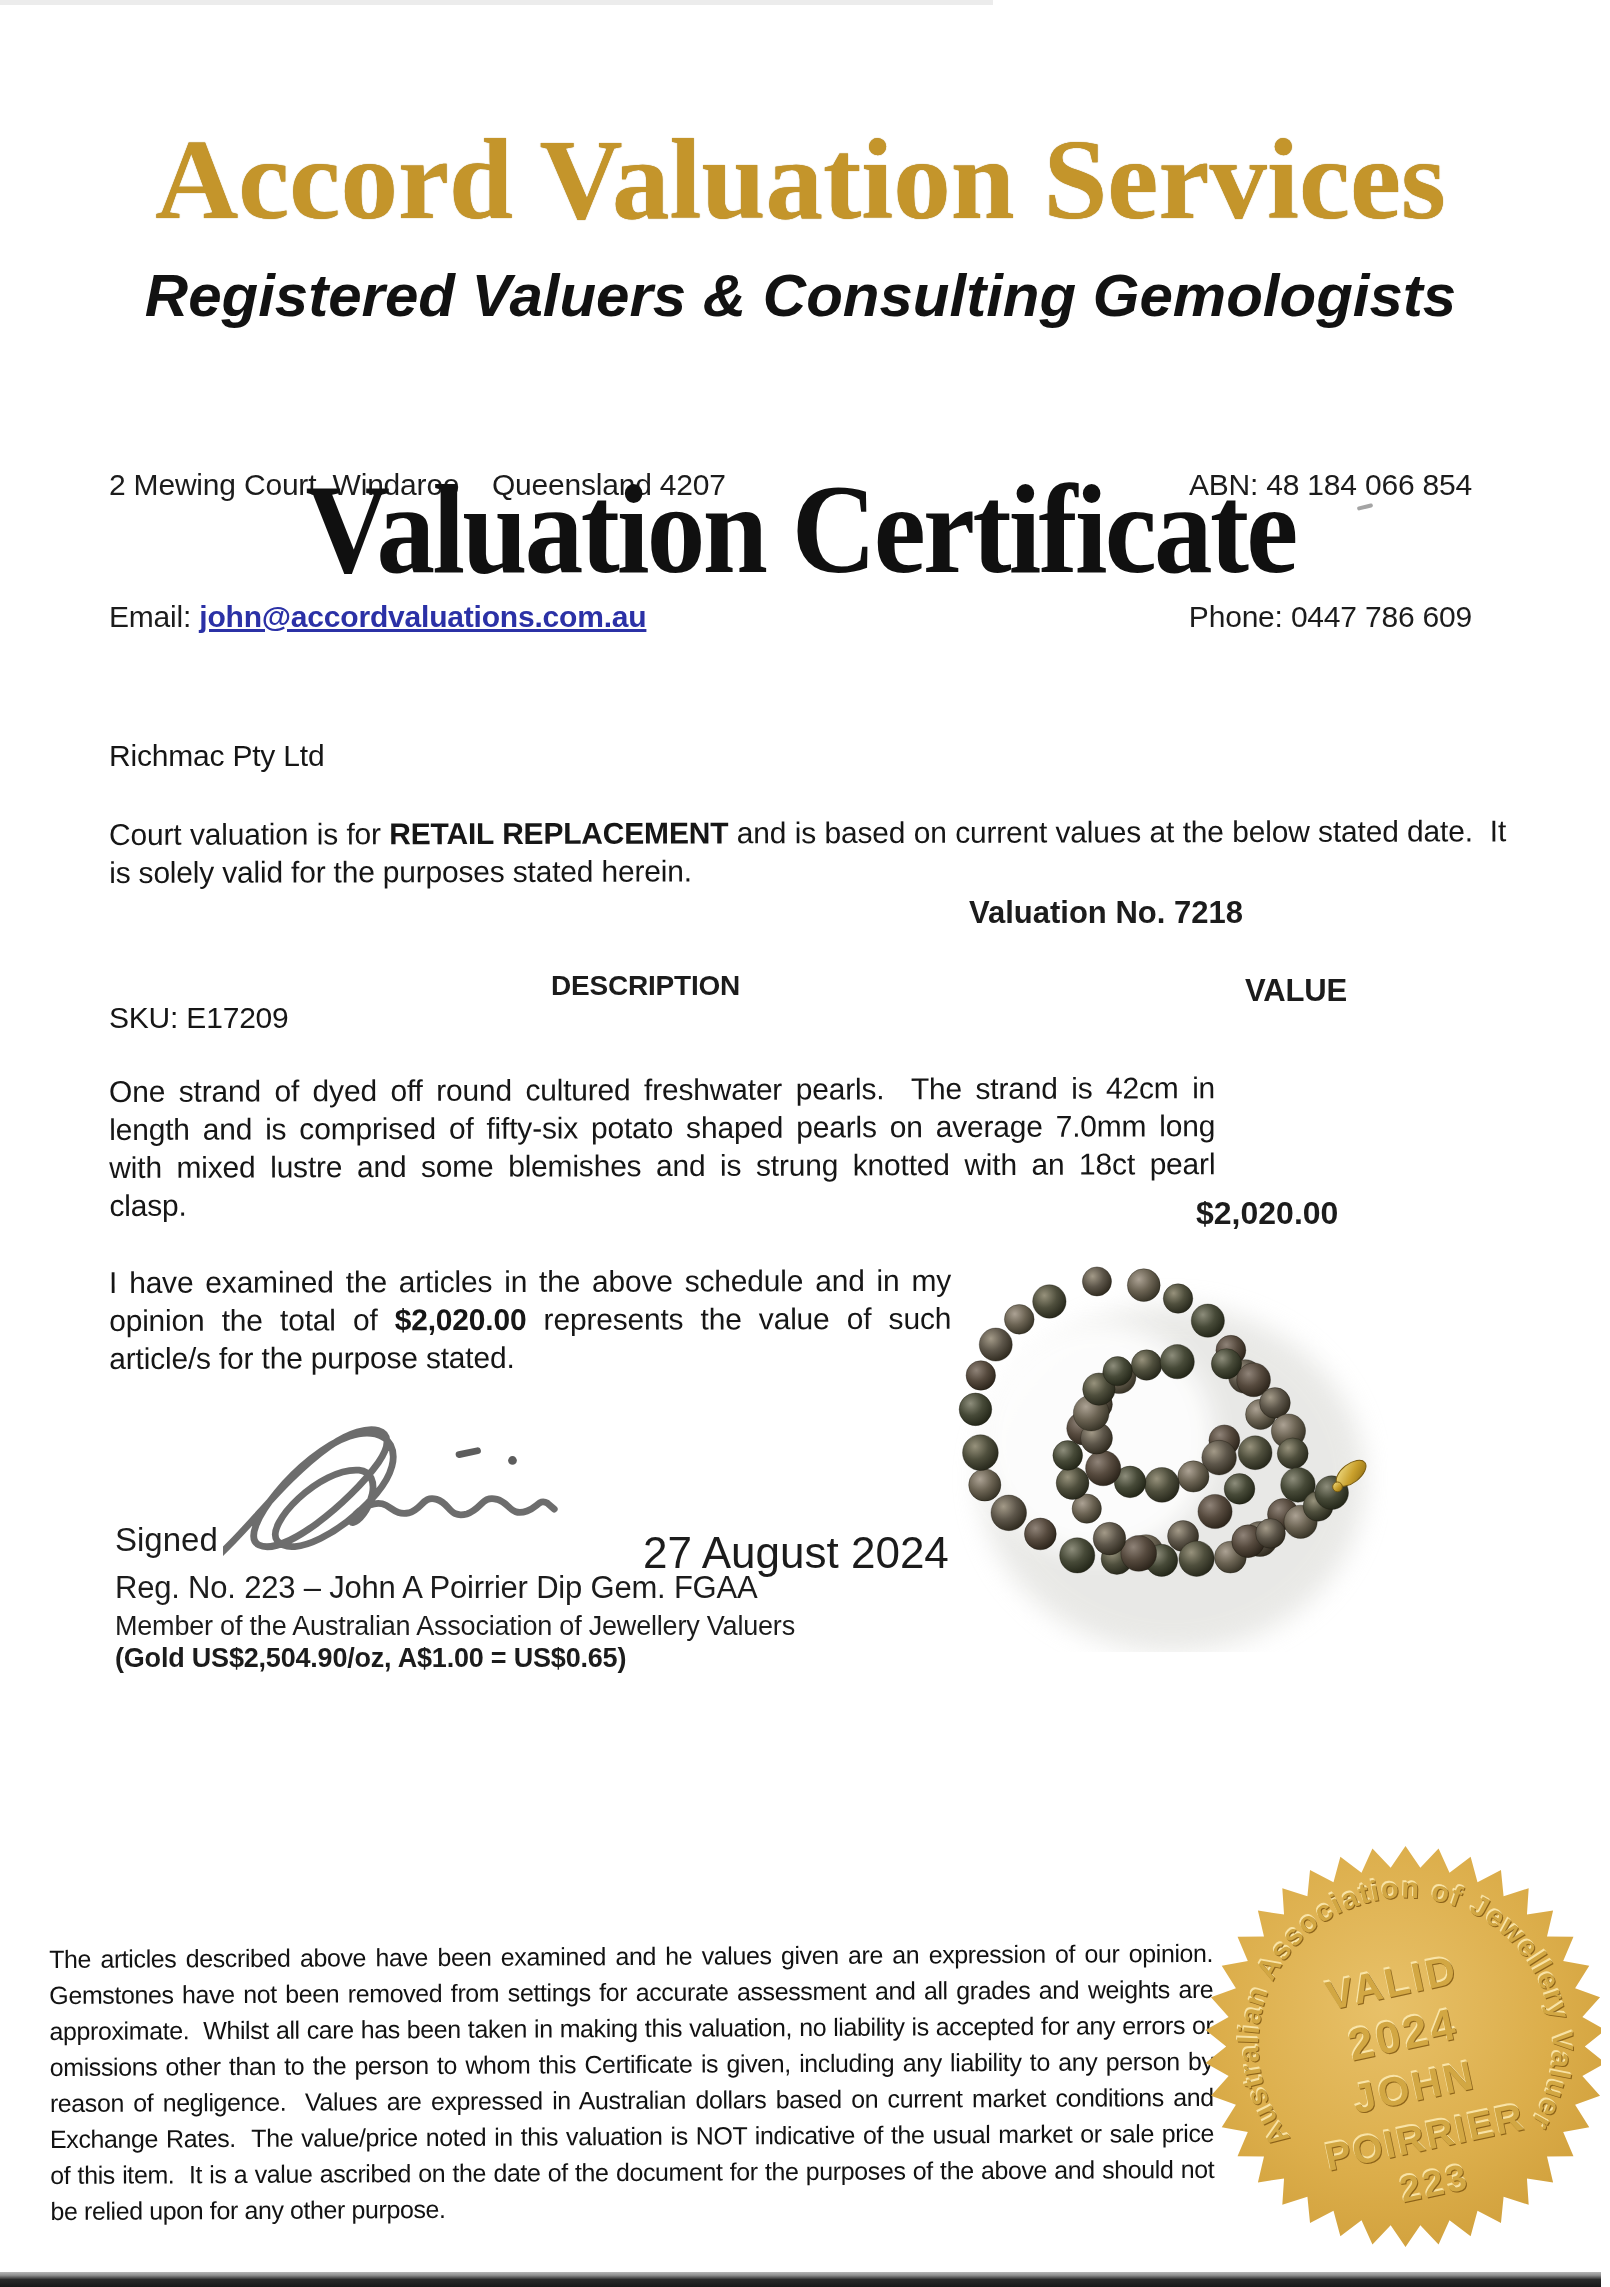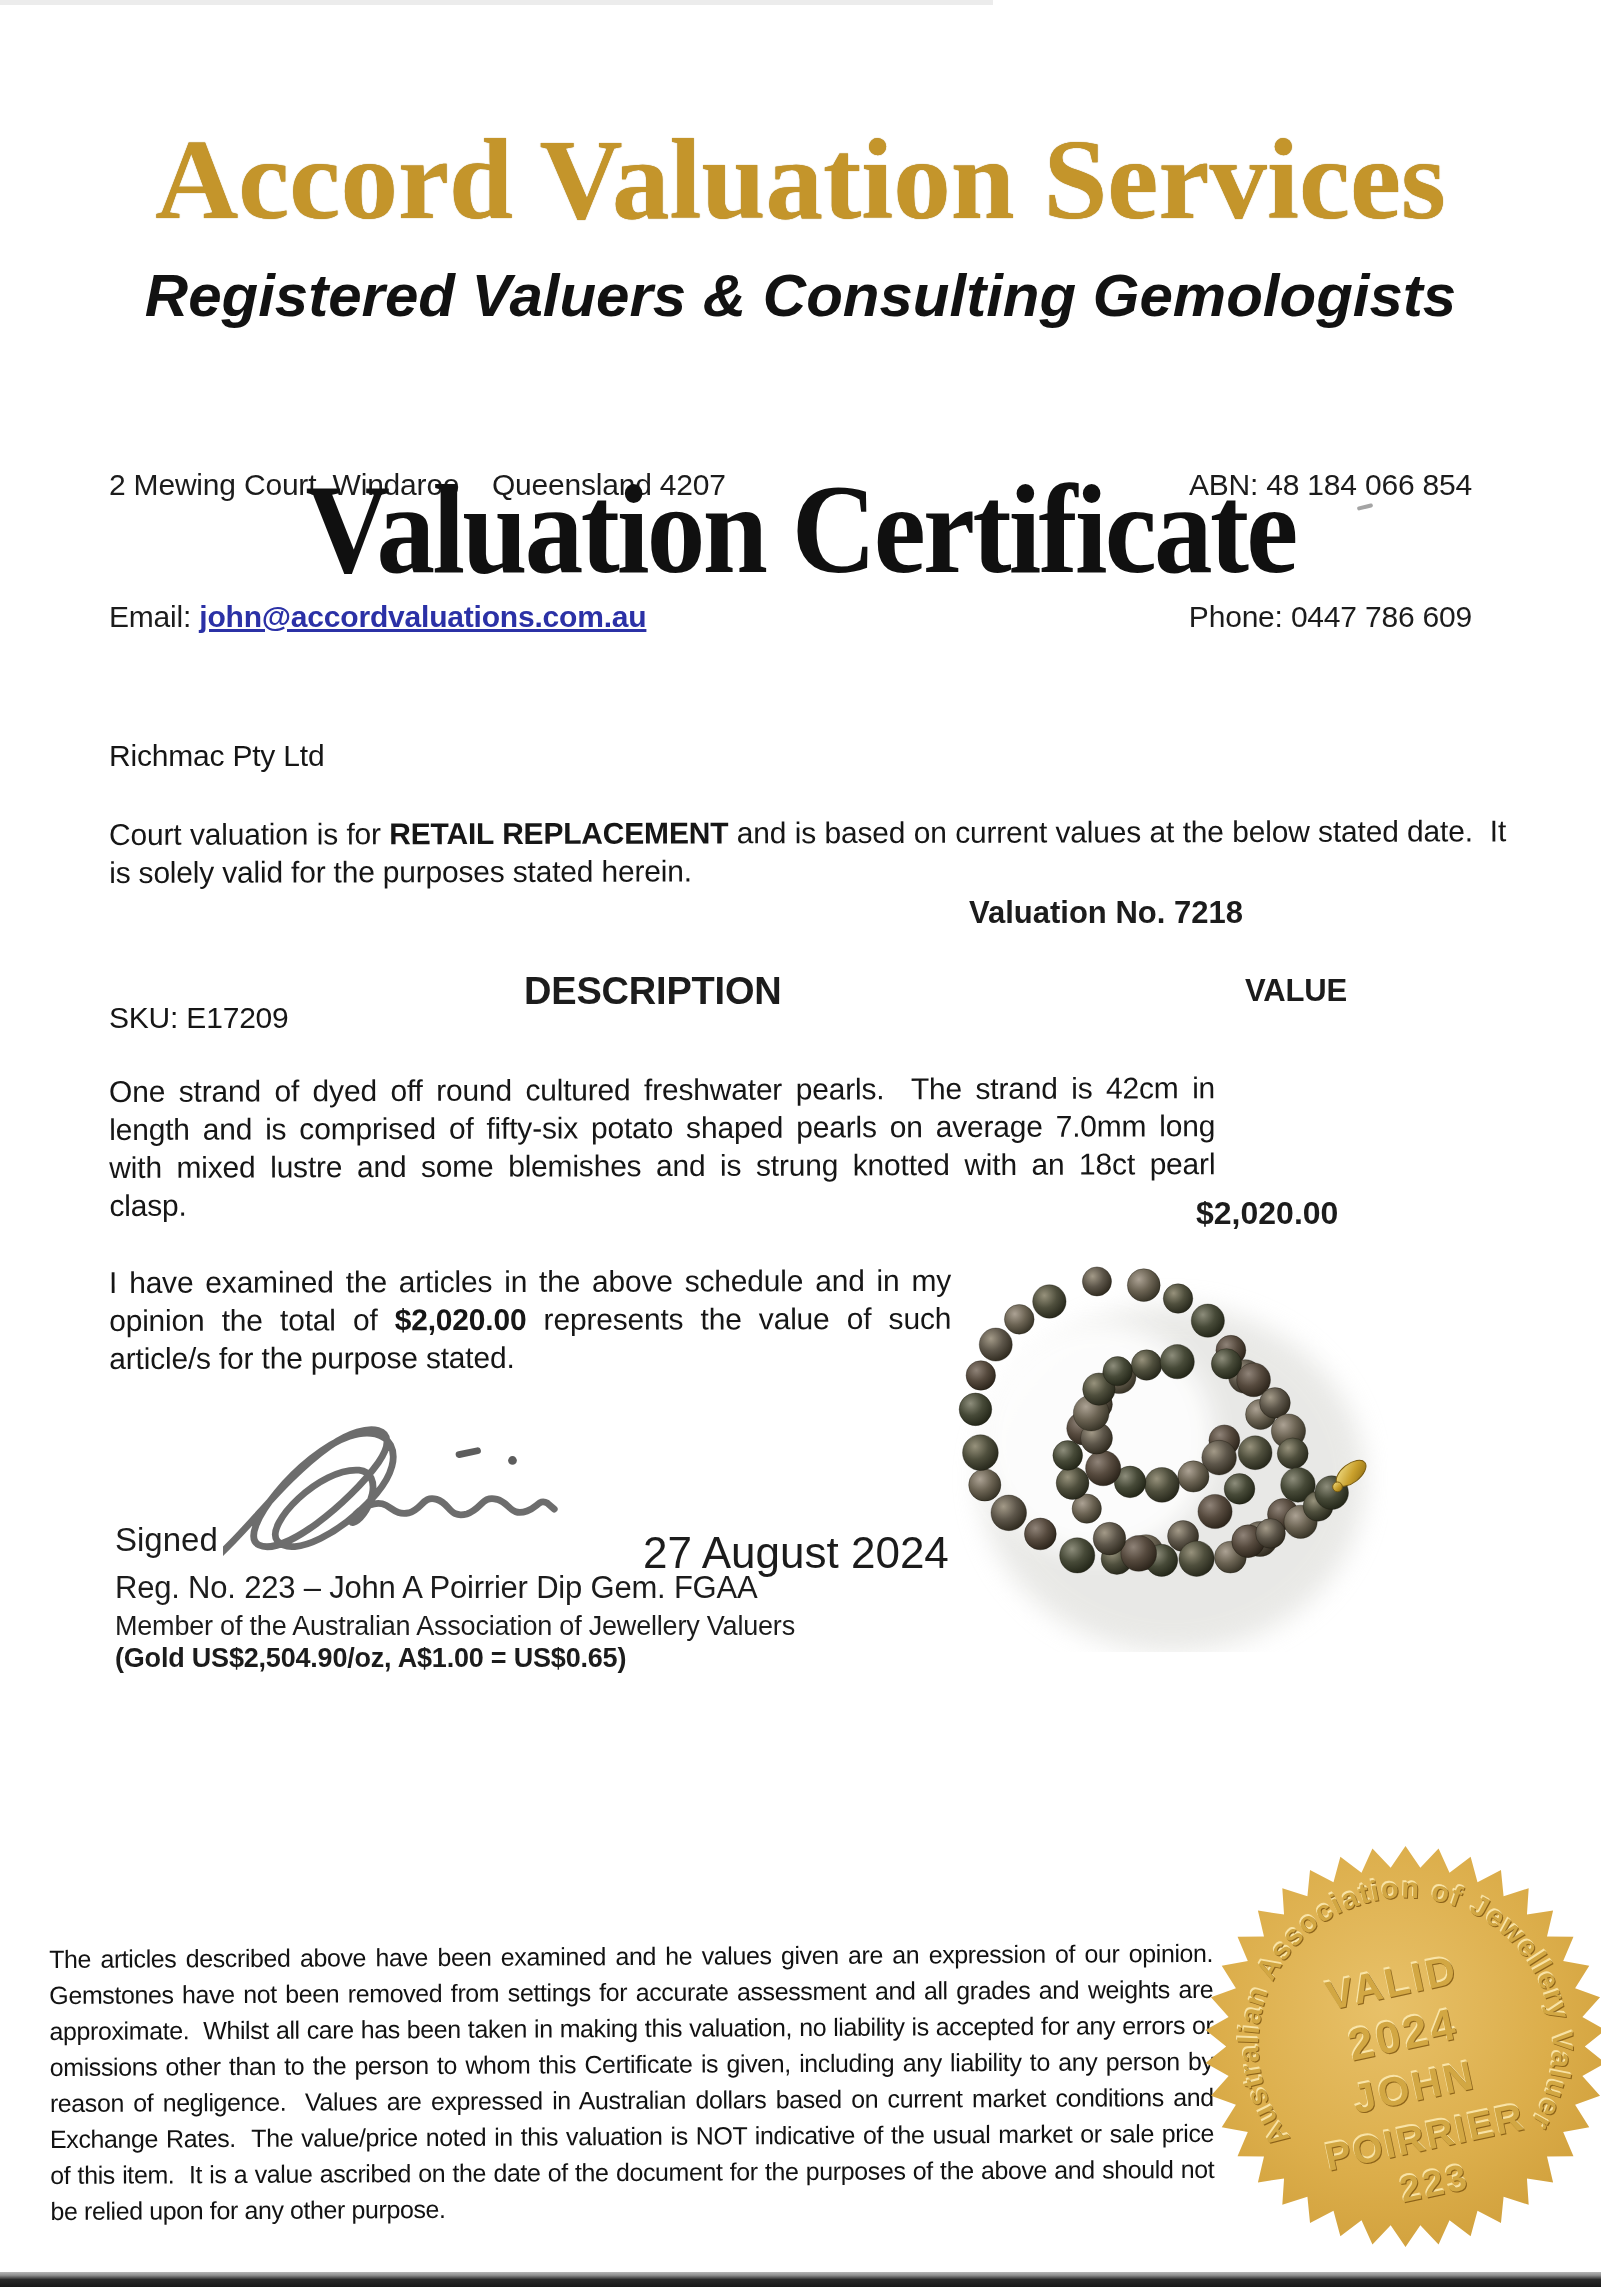--- a/index.html
+++ b/index.html
@@ -18,21 +18,21 @@
   #certificate-title{top:467px;font-family:"Liberation Serif","DejaVu Serif",serif;font-weight:bold;
       font-size:126px;line-height:1;color:#101010;letter-spacing:-2.9px;transform:scaleX(.93);}
   #scan-artifact{left:1357px;top:505px;width:15.5px;height:3.9px;background:#8d8d8d;border-radius:1.9px;transform:rotate(-14deg);opacity:.8;}
   
   .body-text{font-size:30px;line-height:38px;letter-spacing:-0.2px;color:#161616;}
   #behalf-line{left:109px;top:664px;}
   #client-name{left:109px;top:737px;}
   #purpose-paragraph{left:109px;top:816px;width:1397px;text-align:justify;white-space:pre-wrap;transform:rotate(-0.15deg);transform-origin:left top;}
   .bold{font-weight:bold;}
   #valuation-number{left:969px;top:895px;font-weight:bold;font-size:31px;}
-  #description-header{left:524px;top:970px;width:243px;text-align:center;font-weight:bold;font-size:38px;letter-spacing:-0.2px;}
+  #description-header{left:524px;top:970px;width:243px;text-align:center;font-weight:bold;font-size:28px;letter-spacing:-0.2px;}
   #value-header{left:1223px;top:973px;width:146px;text-align:center;font-weight:bold;font-size:31px;letter-spacing:-0.2px;}
   #sku-line{left:109px;top:999px;}
   #item-description{left:109px;top:1073px;width:1106px;text-align:justify;white-space:pre-wrap;transform:rotate(-0.2deg);transform-origin:left top;}
   #item-value{left:1196px;top:1195px;font-weight:bold;font-size:32px;}
   #valuation-statement{left:109px;top:1264px;width:842px;text-align:justify;white-space:pre-wrap;transform:rotate(-0.15deg);transform-origin:left top;}
   
   #signed-label{left:115px;top:1521px;font-size:33px;}
   #signature-date{left:643px;top:1528px;font-size:44px;}
   #registration-line{left:115px;top:1570px;font-size:31px;letter-spacing:-0.2px;}
   #membership-line{left:115px;top:1611px;font-size:27px;letter-spacing:-0.2px;}

